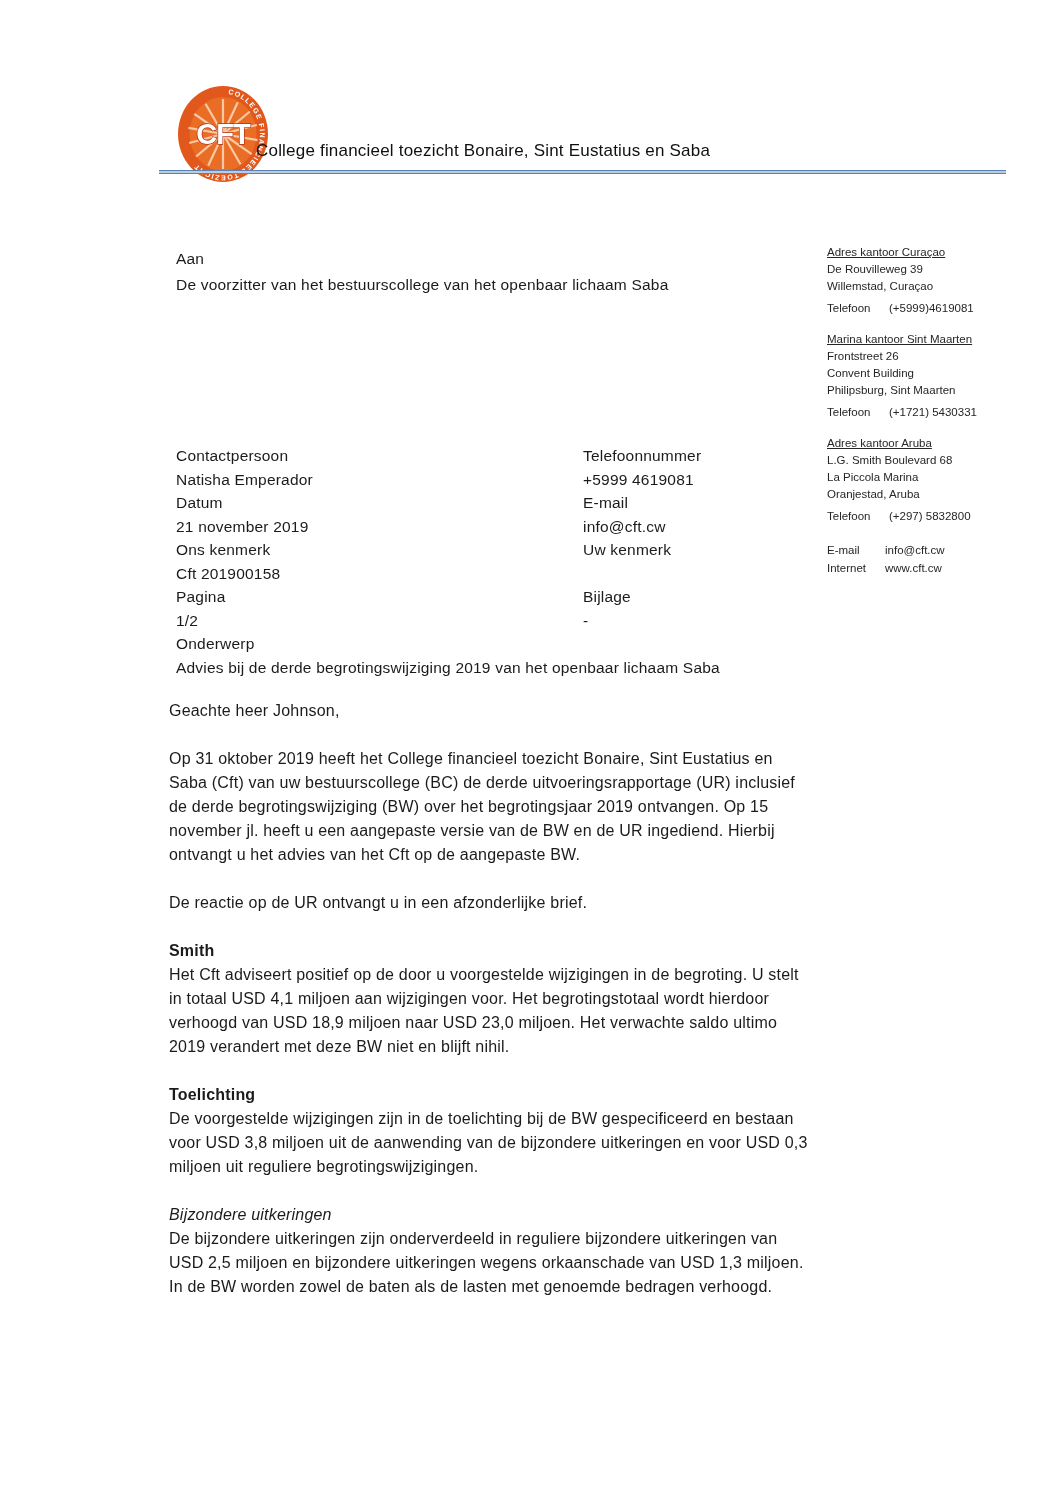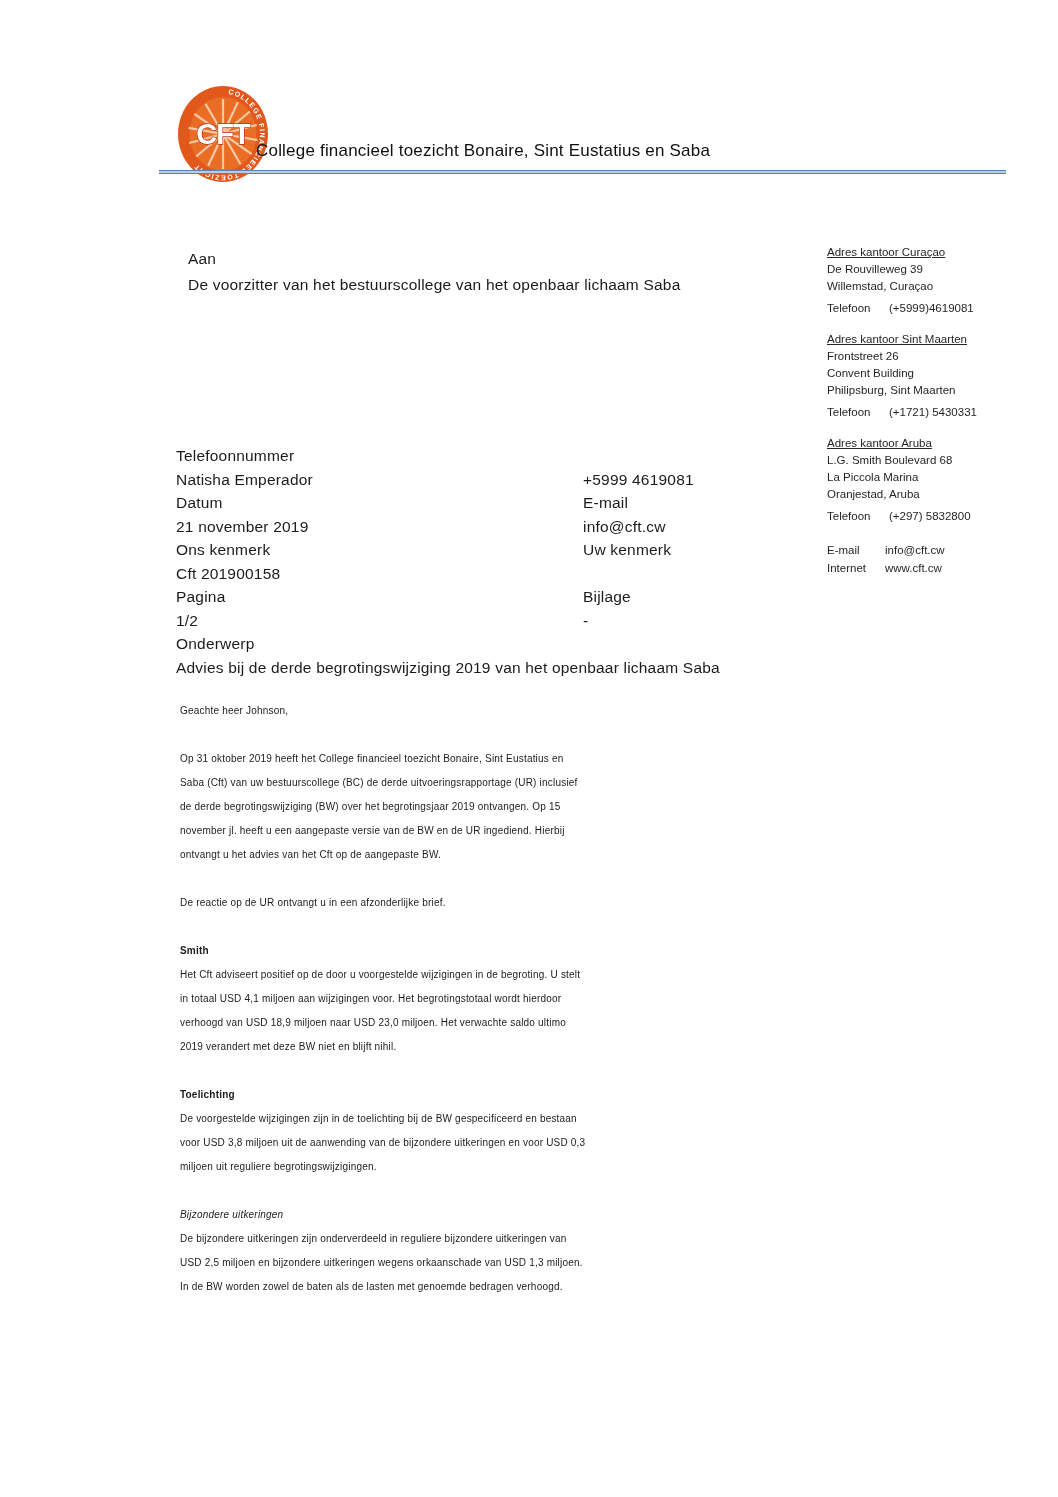--- a/index.html
+++ b/index.html
@@ -8,36 +8,36 @@
     font-family:"Liberation Sans", sans-serif;color:#1b1b1b;
     -webkit-font-smoothing:antialiased;
   }
   .abs{position:absolute;}
   
   .logo{left:176px;top:84px;width:94px;height:100px;}
   .org-title{left:256px;top:141px;font-size:17px;font-weight:normal;letter-spacing:.2px;color:#101010;}
   .rule{left:159px;top:170px;width:847px;height:2px;background:#bccbe0;
         border-top:1.5px solid #5b82b5;border-bottom:1.5px solid #5b82b5;}
   
-  .recipient{left:188px;top:246px;font-size:15.5px;line-height:26px;letter-spacing:.2px;white-space:pre-line;}
+  .recipient{left:176px;top:246px;font-size:15.5px;line-height:26px;letter-spacing:.2px;white-space:pre-line;}
   
   .sidebar{left:827px;top:244px;width:205px;font-size:11.5px;line-height:17px;color:#262626;}
   .office{margin-bottom:14px;}
   .office-heading{text-decoration:underline;}
   .phone-row{margin-top:5px;display:flex;}
   .phone-row .lbl{width:62px;flex:none;}
   .sidebar-contact{margin-top:16px;}
   .contact-row{display:flex;line-height:18px;}
   .contact-row .lbl{width:58px;flex:none;}
   
   .meta{left:176px;top:444px;width:740px;font-size:15.5px;line-height:23.5px;letter-spacing:.2px;}
   .meta-row{display:grid;grid-template-columns:407px 1fr;}
   .meta-line{white-space:pre-line;}
   
-  .letter-body{left:180px;top:699px;width:735px;font-size:10px;line-height:24px;letter-spacing:.2px;}
+  .letter-body{left:169px;top:699px;width:735px;font-size:16px;line-height:24px;letter-spacing:.2px;}
   .para{margin:0 0 24px 0;white-space:pre-line;}
   .h-bold{margin:0;font-size:inherit;font-weight:bold;}
   .h-italic{margin:0;font-size:inherit;font-weight:normal;font-style:italic;}
 </style>
 </head>
 <body>
 
 <div class="abs logo">
   <svg width="94" height="100" viewBox="0 0 94 100" aria-hidden="true">
     <defs>
@@ -81,21 +81,21 @@
     <div class="office-heading">Adres kantoor Curaçao</div>
     <div>De Rouvilleweg 39</div>
     <div>Willemstad, Curaçao</div>
     <div class="phone-row">
       <span class="lbl">Telefoon</span>
       <span>(+5999)4619081</span>
     </div>
   </div>
 
   <div class="office">
-    <div class="office-heading">Adres kantoor Sint Maarten</div>
+    <div class="office-heading">Marina kantoor Sint Maarten</div>
     <div>Frontstreet 26</div>
     <div>Convent Building</div>
     <div>Philipsburg, Sint Maarten</div>
     <div class="phone-row">
       <span class="lbl">Telefoon</span>
       <span>(+1721) 5430331</span>
     </div>
   </div>
 
   <div class="office">
@@ -116,20 +116,21 @@
     </div>
     <div class="contact-row">
       <span class="lbl">Internet</span>
       <span>www.cft.cw</span>
     </div>
   </div>
 </div>
 
 <div class="abs meta">
   <div class="meta-row">
+    <span>Contactpersoon</span>
     <span>Telefoonnummer</span>
   </div>
   <div class="meta-row">
     <span>Natisha Emperador</span>
     <span>+5999 4619081</span>
   </div>
   <div class="meta-row">
     <span>Datum</span>
     <span>E-mail</span>
   </div>

